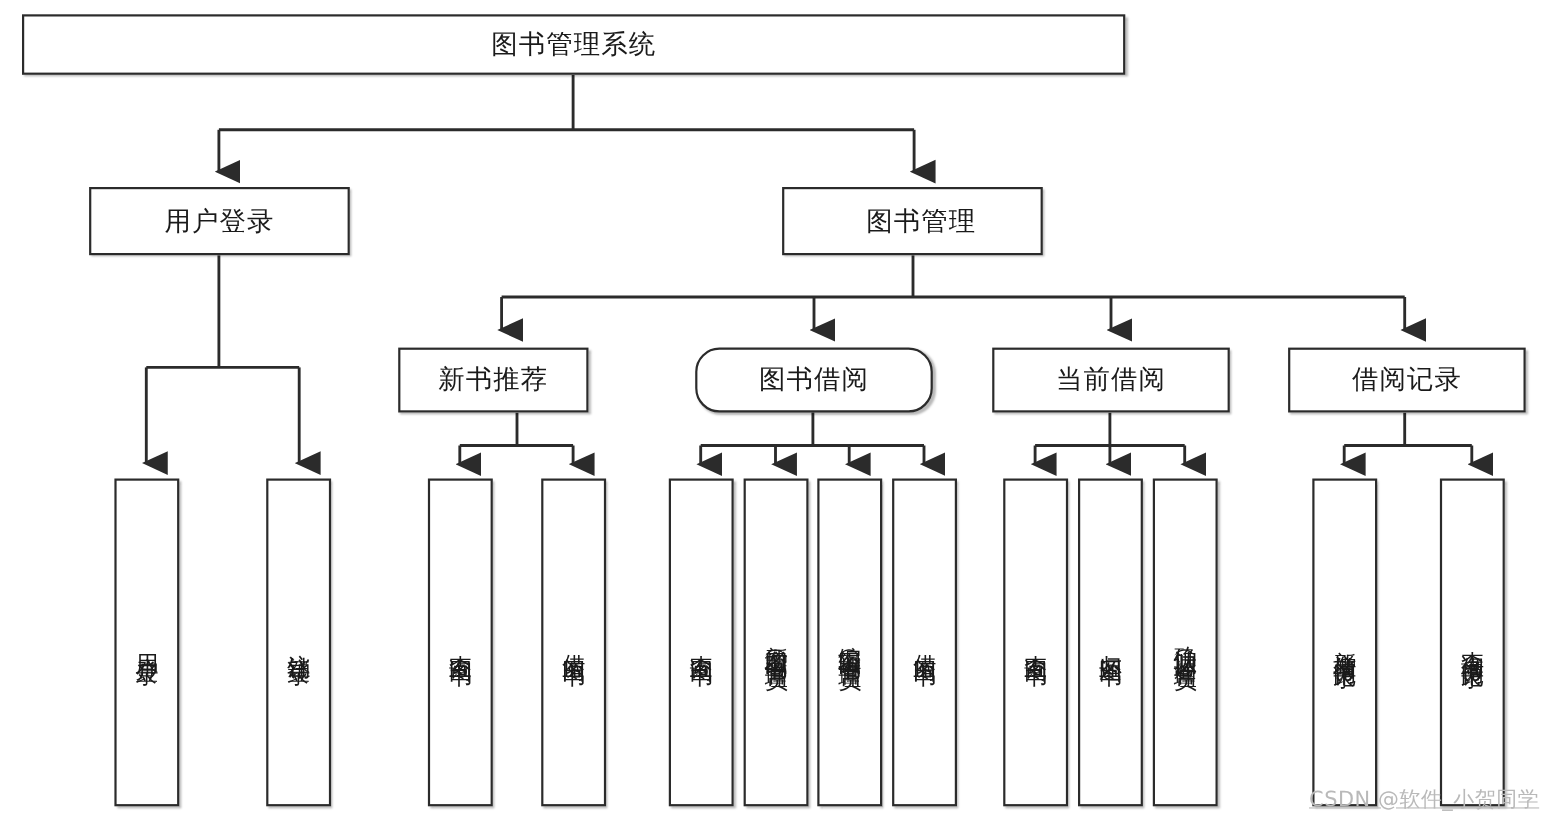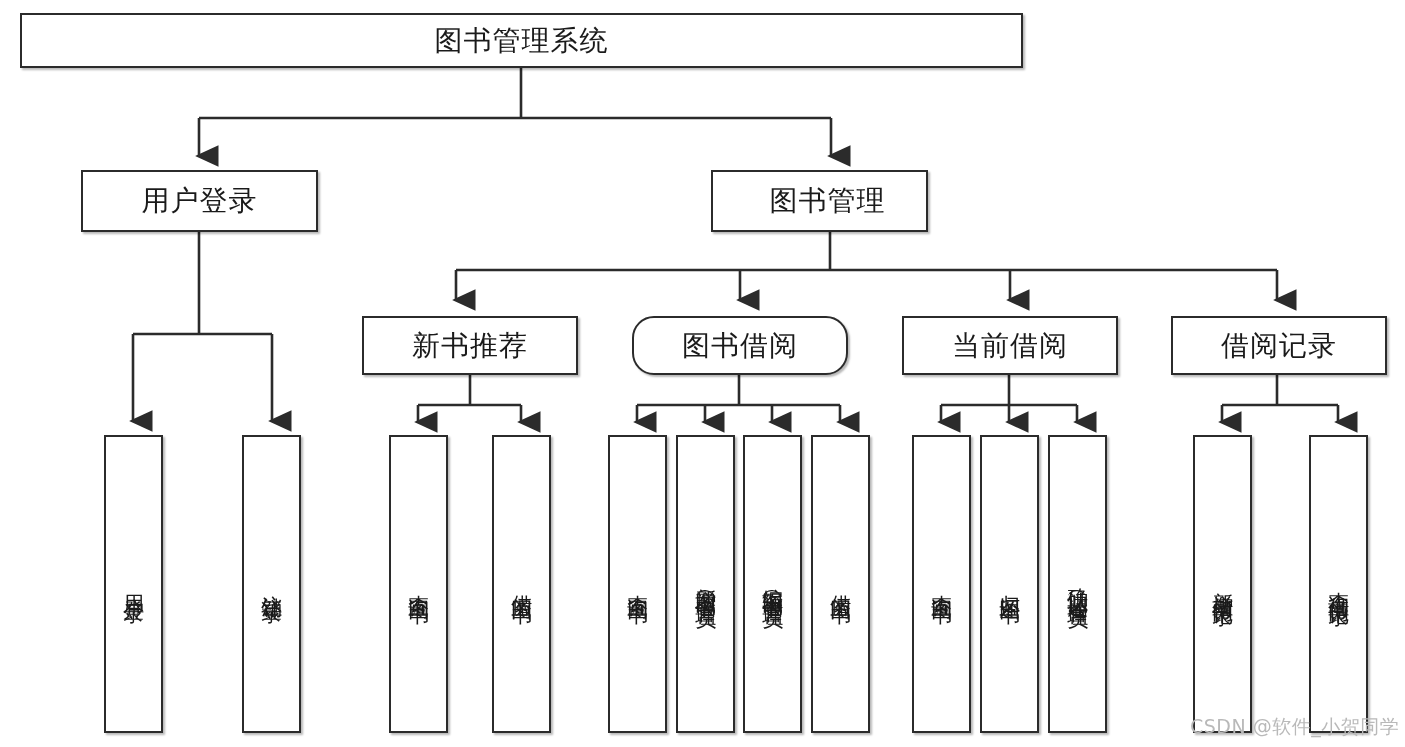--- a/index.html
+++ b/index.html
@@ -30,21 +30,21 @@
     box-sizing: border-box;
     background: #ffffff;
     border: 2px solid #2b2b2b;
     box-shadow: 2px 2px 2px rgba(0,0,0,0.28);
     display: flex;
     align-items: center;
     justify-content: center;
     color: #1a1a1a;
   }
   .node.horiz {
-    font-size: 28px;
+    font-size: 24px;
     letter-spacing: 1px;
     line-height: 1.2;
   }
   .node.vert {
     writing-mode: vertical-rl;
     text-orientation: upright;
     font-size: 21px;
     line-height: 1.25;
     letter-spacing: 3px;
     padding-top: 4px;
@@ -121,25 +121,25 @@
     </g>
   </svg>
 
   <div class="node horiz" style="left:20px; top:13px; width:1003px; height:55px;">
     <span>图书管理系统</span>
   </div>
 
   <div class="node horiz" style="left:81px; top:170px; width:237px; height:62px;">
     <span>用户登录</span>
   </div>
-  <div class="node horiz" style="left:711px; top:170px; width:217px; height:62px;padding-left:16px;">
+  <div class="node horiz" style="left:711px; top:170px; width:237px; height:62px;padding-left:16px;">
     <span>图书管理</span>
   </div>
 
-  <div class="node horiz" style="left:362px; top:316px; width:216px; height:59px;">
+  <div class="node horiz" style="left:362px; top:316px; width:173px; height:59px;">
     <span>新书推荐</span>
   </div>
   <div class="node horiz" style="left:632px; top:316px; width:216px; height:59px;border-radius:22px;">
     <span>图书借阅</span>
   </div>
   <div class="node horiz" style="left:1171px; top:316px; width:216px; height:59px;">
     <span>借阅记录</span>
   </div>
   <div class="node horiz" style="left:902px; top:316px; width:216px; height:59px;">
     <span>当前借阅</span>
@@ -182,15 +182,15 @@
     <span class="vlabel">确认归还（管理员）</span>
   </div>
 
   <div class="node vert" style="left:1193px; top:435px; width:59px; height:298px;">
     <span class="vlabel">新增借阅记录</span>
   </div>
   <div class="node vert" style="left:1309px; top:435px; width:59px; height:298px;">
     <span class="vlabel">查询借阅记录</span>
   </div>
 
-  <div class="watermark" style="left:1190px; top:714px;">CSDN @软件_小贺同学</div>
+  <div class="watermark" style="left:1190px; top:714px;text-decoration:underline;">CSDN @软件_小贺同学</div>
 
 </div>
 
 </body></html>

